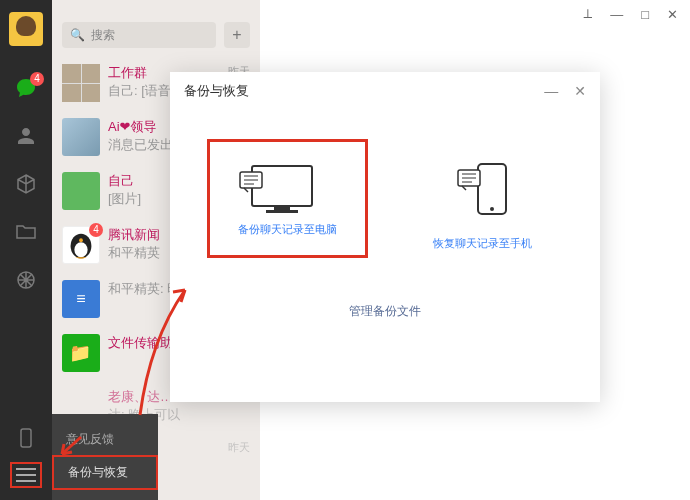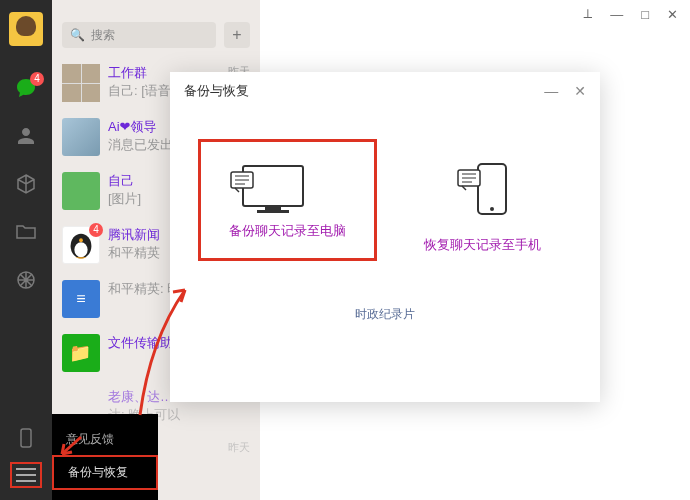--- a/index.html
+++ b/index.html
@@ -29,35 +29,35 @@
 .chat-ava { width: 38px; height: 38px; border-radius: 3px; flex-shrink: 0; position: relative; }
 .chat-ava.grid { background: #ddd; display: grid; grid-template-columns: 1fr 1fr; grid-template-rows: 1fr 1fr; gap: 1px; }
 .chat-ava.grid span { background: #b8a890; }
 .chat-ava.green { background: #5fb85f; }
 .chat-ava.photo { background: linear-gradient(135deg,#a8c5d8,#7a9bb0); }
 .chat-ava.penguin { background: #fff; border: 1px solid #eee; }
 .chat-ava.blue { background: #3a7bd5; display:flex;align-items:center;justify-content:center;color:#fff;font-size:16px; }
 .chat-ava.green2 { background: #1aad19; display:flex;align-items:center;justify-content:center;color:#fff;font-size:18px; }
 .chat-ava .badge { top: -4px; right: -4px; }
 .chat-txt { flex: 1; min-width: 0; }
-.chat-name { font-size: 13px; color: #6d28d9; white-space: nowrap; overflow: hidden; }
+.chat-name { font-size: 13px; color: #be185d; white-space: nowrap; overflow: hidden; }
 .chat-preview { font-size: 13px; color: #999; white-space: nowrap; overflow: hidden; }
 .chat-time { font-size: 11px; color: #aaa; }
 
-.menu-panel { position: absolute; left: 52px; bottom: 0; width: 106px; background: #000000; padding: 10px 0; }
+.menu-panel { position: absolute; left: 52px; bottom: 0; width: 106px; background: #404040; padding: 10px 0; }
 .menu-item { color: #aaa; font-size: 12px; padding: 7px 14px; cursor: pointer; }
 .menu-item.highlight { border: 2px solid #d32; color: #ddd; }
 
 .dialog { position: absolute; top: 72px; left: 170px; width: 430px; height: 330px; background: #fff; box-shadow: 0 4px 24px rgba(0,0,0,.18); }
 .dialog-head { display: flex; align-items: center; padding: 10px 14px; font-size: 13px; color: #333; }
 .dialog-head .spacer { flex: 1; }
 .dialog-head .ctl { margin-left: 16px; color: #888; font-size: 14px; cursor: pointer; }
 .dialog-body { display: flex; justify-content: space-around; padding: 50px 20px 20px; }
 .option { display: flex; flex-direction: column; align-items: center; gap: 18px; cursor: pointer; }
-.option-label { font-size: 13px; color: #a21caf; }
+.option-label { font-size: 11px; color: #3b82f6; }
 .opt-highlight { border: 3px solid #d32; padding: 18px 28px; margin: -21px -31px; }
 .dialog-foot { text-align: center; padding: 30px 0 10px; }
 .dialog-foot a { color: #576b95; font-size: 12px; text-decoration: none; }
 
 .arrow1 { position: absolute; left: 130px; bottom: 80px; width: 70px; height: 140px; pointer-events: none; }
 .arrow2 { position: absolute; left: 56px; bottom: 38px; width: 30px; height: 30px; pointer-events: none; }
 
 svg.ico { width: 100%; height: 100%; }
 </style>
 </head>
@@ -233,21 +233,21 @@
         <rect x="4" y="10" width="22" height="16" rx="2" fill="#fff" stroke="#333" stroke-width="1.5"></rect>
         <path d="M8 26 l4 4" stroke="#333" stroke-width="1.5"></path>
         <line x1="8" y1="14" x2="22" y2="14" stroke="#333"></line>
           <line x1="8" y1="18" x2="22" y2="18" stroke="#333"></line>
           <line x1="8" y1="22" x2="18" y2="22" stroke="#333"></line>
       </svg>
       <div class="option-label">恢复聊天记录至手机</div>
     </div>
   </div>
   <div class="dialog-foot">
-    <a>时政纪录片</a>
+    <a>管理备份文件</a>
   </div>
 </div>
 
 <svg class="arrow1" viewBox="0 0 70 140">
   <path d="M10 135 Q 20 60 55 10" fill="none" stroke="#d32" stroke-width="3"></path>
   <path d="M55 10 l-12 2 M55 10 l-4 12" fill="none" stroke="#d32" stroke-width="3"></path>
 </svg>
 <svg class="arrow2" viewBox="0 0 30 30">
   <path d="M25 5 L6 22" fill="none" stroke="#d32" stroke-width="3"></path>
   <path d="M6 22 l2 -10 M6 22 l10 -2" fill="none" stroke="#d32" stroke-width="3"></path>

